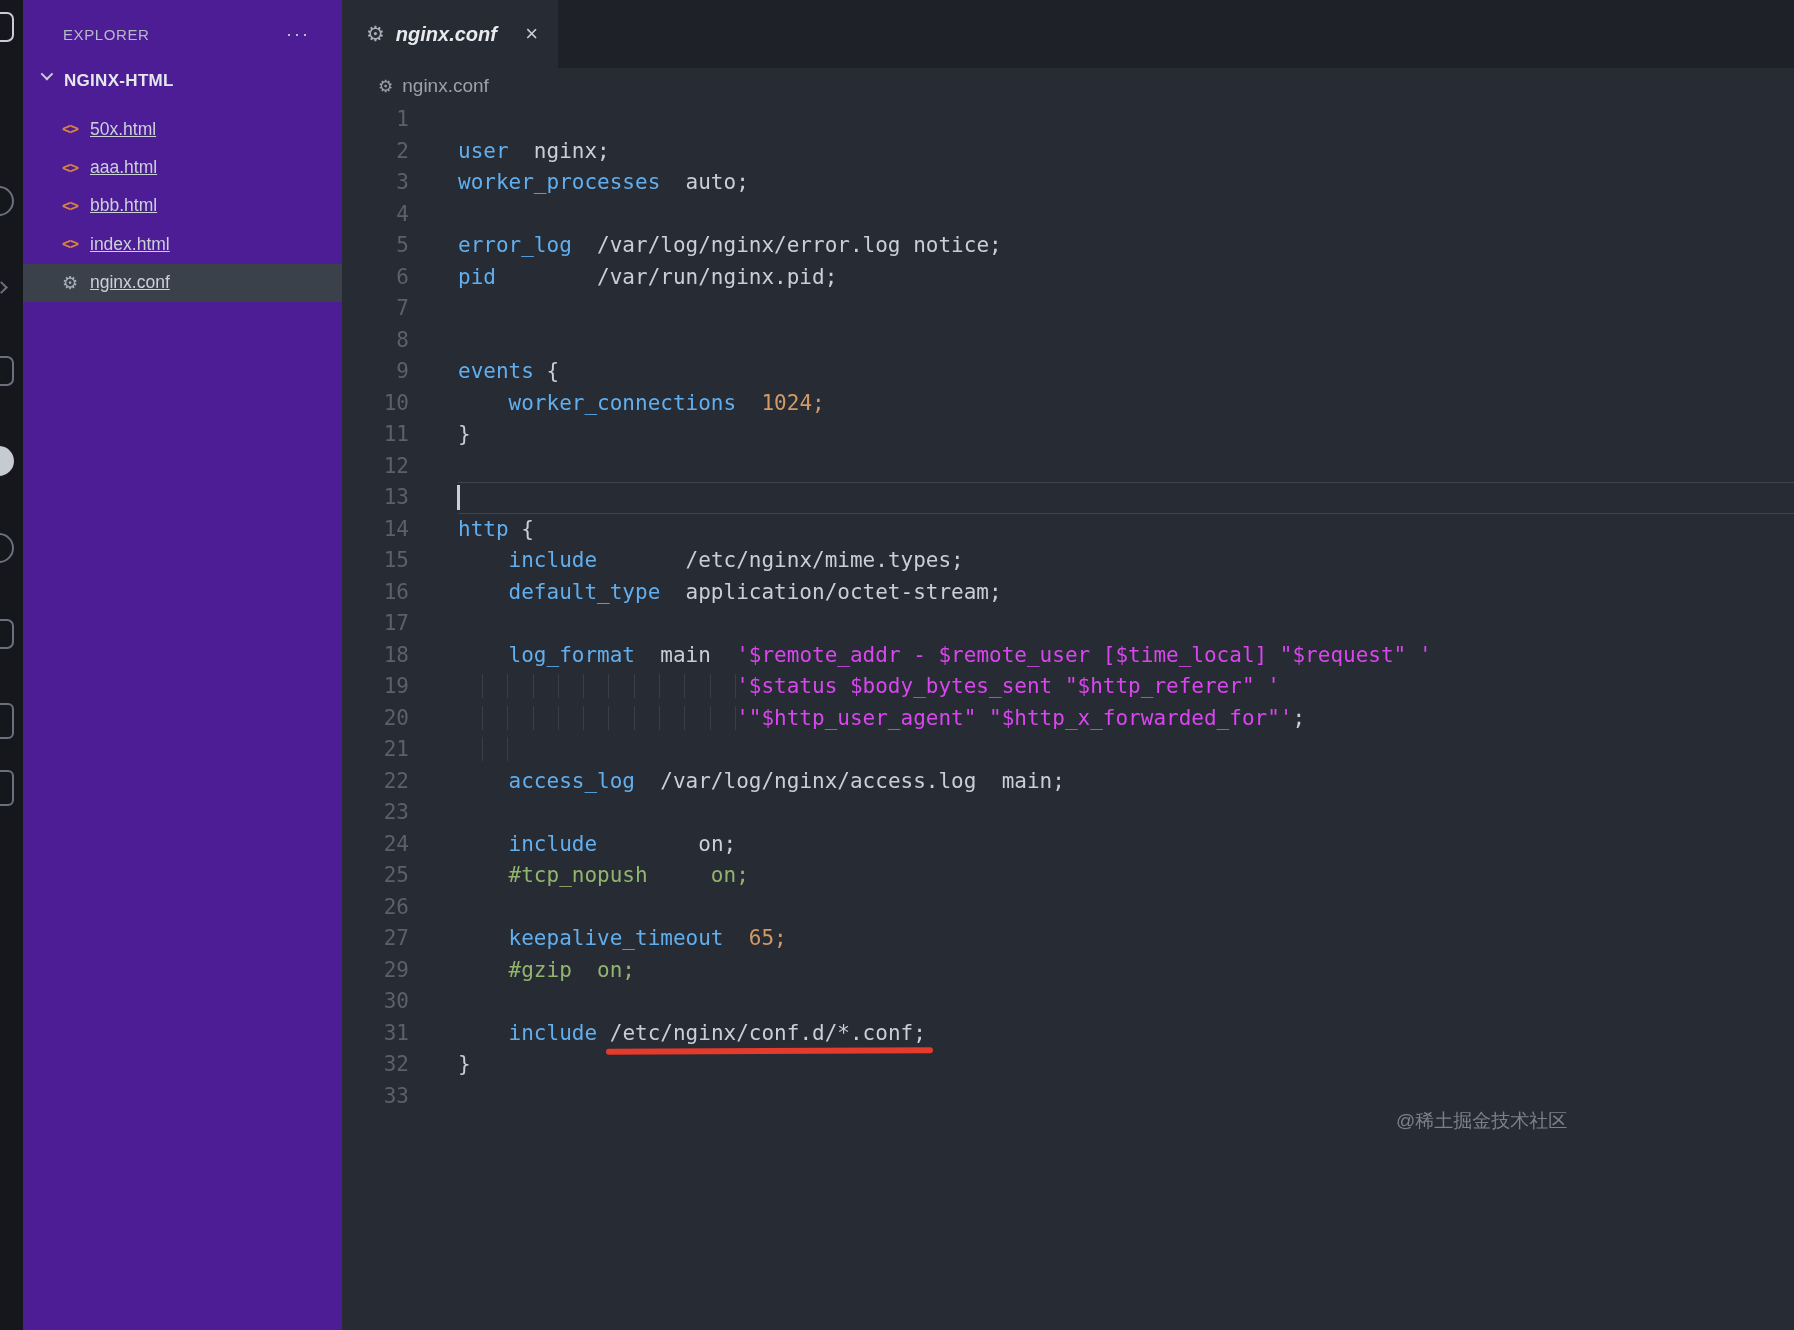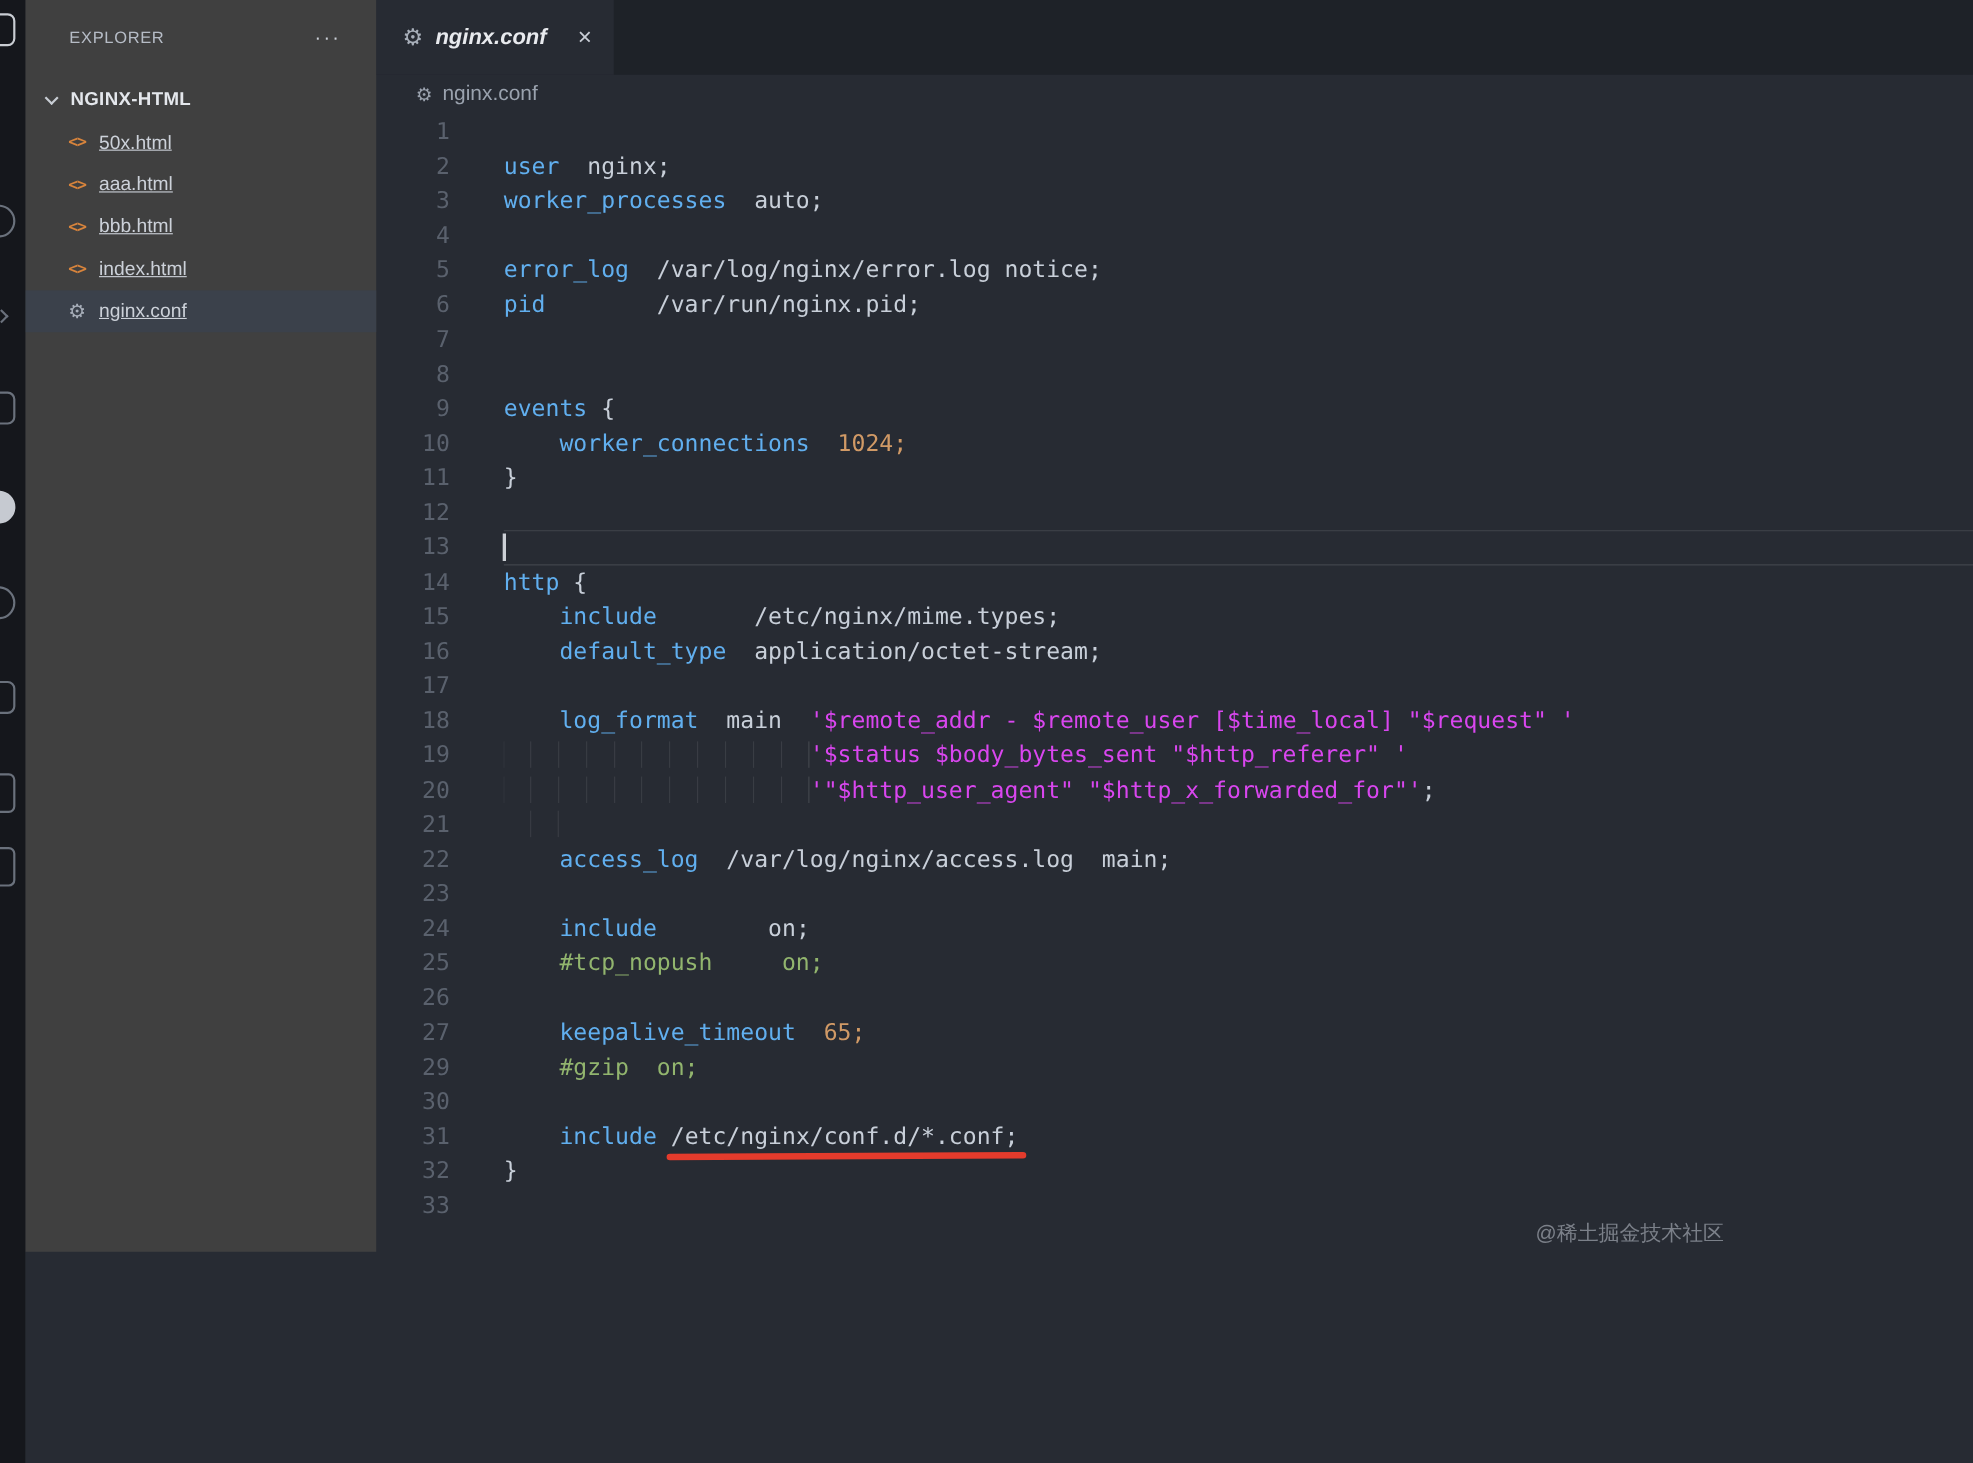--- a/index.html
+++ b/index.html
@@ -14,25 +14,25 @@
   
   .ab { position:absolute; left:0; top:0; width:23px; height:1330px; background:#15171c; overflow:hidden; z-index:6; }
   .abi { position:absolute; left:-16px; width:30px; height:30px; border:2.5px solid #6a717c; border-radius:50%; }
   .abi.sq { border-radius:7px; }
   .abi.white { border-color:#c9cdd3; border-radius:7px; }
   .abi.fill { background:#c6cad1; border-color:#c6cad1; }
   .abi.chev { border:none; width:9px; height:9px; border-top:2.5px solid #6a717c; border-right:2.5px solid #6a717c; transform:rotate(45deg); border-radius:0; left:-3px; }
   .abi.tall { height:36px; border-radius:6px; }
 
   
-  .sidebar { position:absolute; left:23px; top:0; width:319px; height:1138px; background:#404040; z-index:5; }
+  .sidebar { position:absolute; left:23px; top:0; width:319px; height:1330px; background:#4c1d95; z-index:5; }
   .sb-header { display:flex; align-items:center; justify-content:space-between; padding:24px 32px 0 40px; }
   .sb-title { color:#b6bcc6; font-size:15px; letter-spacing:.6px; }
   .sb-more { color:#cdd2d9; font-size:18px; letter-spacing:2px; cursor:default; }
-  .folder-row { display:flex; align-items:center; height:38px; margin-top:26px; padding-left:18px; }
+  .folder-row { display:flex; height:38px; margin-top:26px; padding-left:18px; }
   .chev-down { width:9px; height:9px; border-right:2px solid #c8cdd4; border-bottom:2px solid #c8cdd4; transform:rotate(45deg) translateY(-2px); margin-right:14px; }
   .folder-name { color:#e4e7ec; font-size:17px; font-weight:bold; letter-spacing:.3px; }
   .file-list { margin-top:1px; }
   .file-row { display:flex; align-items:center; height:38.4px; padding-left:39px; }
   .file-row.selected { background:#3b414b; }
   .ficon { width:28px; flex:0 0 28px; font-size:15px; }
   .ficon.html { color:#d8843c; font-family:"DejaVu Sans Mono", monospace; font-weight:bold; letter-spacing:-1px; }
   .ficon.gear { color:#a7aeb9; font-size:18px; }
   .flabel { color:#ccd1d9; font-size:17.5px;text-decoration:underline; }
 

